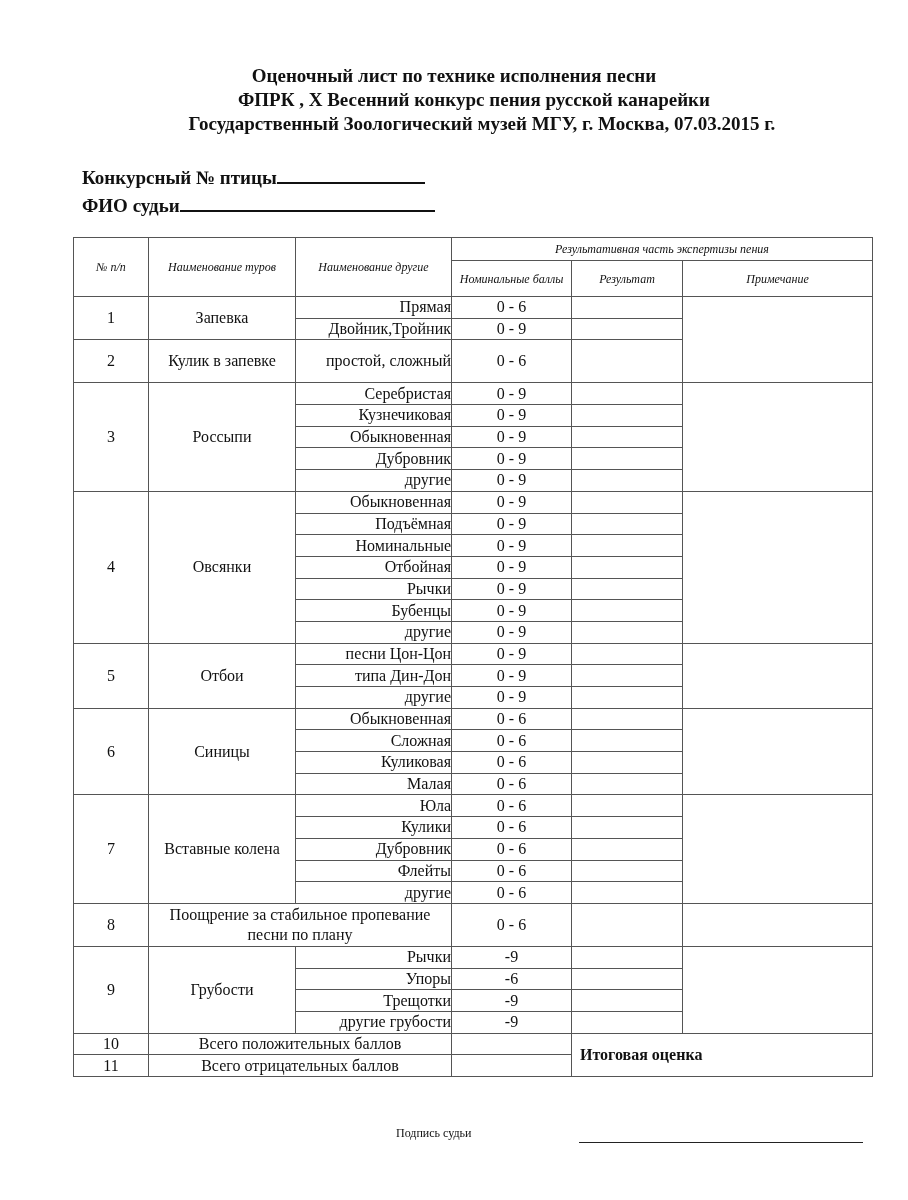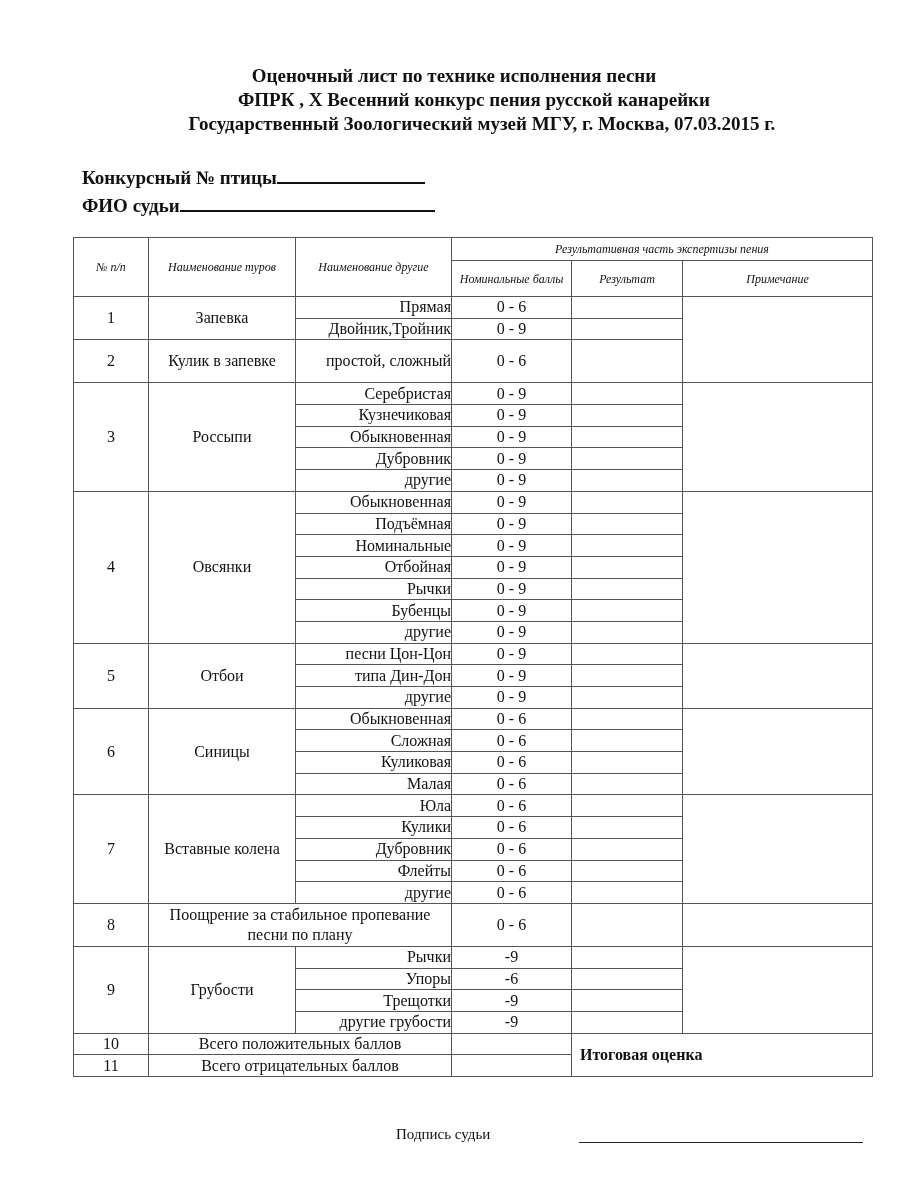--- a/index.html
+++ b/index.html
@@ -10,21 +10,21 @@
   .field .line { display:inline-block; border-bottom:2px solid #111; height:16px; vertical-align:baseline; }
   .f1 { top:166px; } .f1 .line { width:148px; }
   .f2 { top:194px; } .f2 .line { width:255px; }
   table { position:absolute; left:73px; top:237px; border-collapse:collapse; table-layout:fixed; width:799px; }
   td, th { border:1.5px solid #555; padding:0; font-weight:normal; font-size:16px; line-height:20px; text-align:center; vertical-align:middle; }
   th { font-size:12px; line-height:16px;font-style:italic; }
   tr.d td { height:20.7px; }
   td.knee { text-align:right; padding-left:5px; white-space:nowrap; }
   td.kc { text-align:right; }
   .total { font-weight:bold; text-align:left; padding-left:8px; }
-  .sign { position:absolute; top:1126px; left:396px; font-size:15px; }
+  .sign { position:absolute; top:1126px; left:396px; font-size:12px; }
   .sign-line { position:absolute; top:1142px; left:579px; width:284px; border-bottom:1.2px solid #222; }
 </style>
 </head>
 <body>
 
 <div class="title t1">Оценочный лист по  технике исполнения песни</div>
 <div class="title t2">ФПРК , X Весенний конкурс пения русской канарейки</div>
 <div class="title t3">Государственный Зоологический музей МГУ, г. Москва, 07.03.2015 г.</div>
 
 <div class="field f1">

